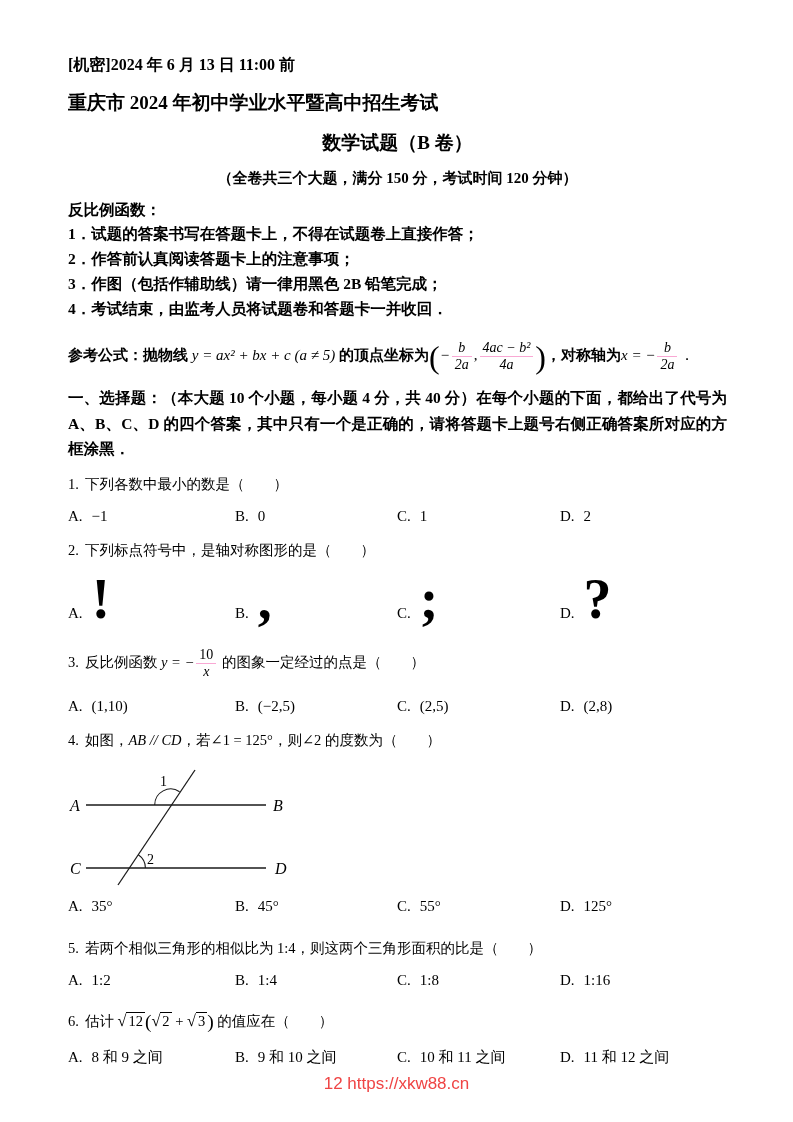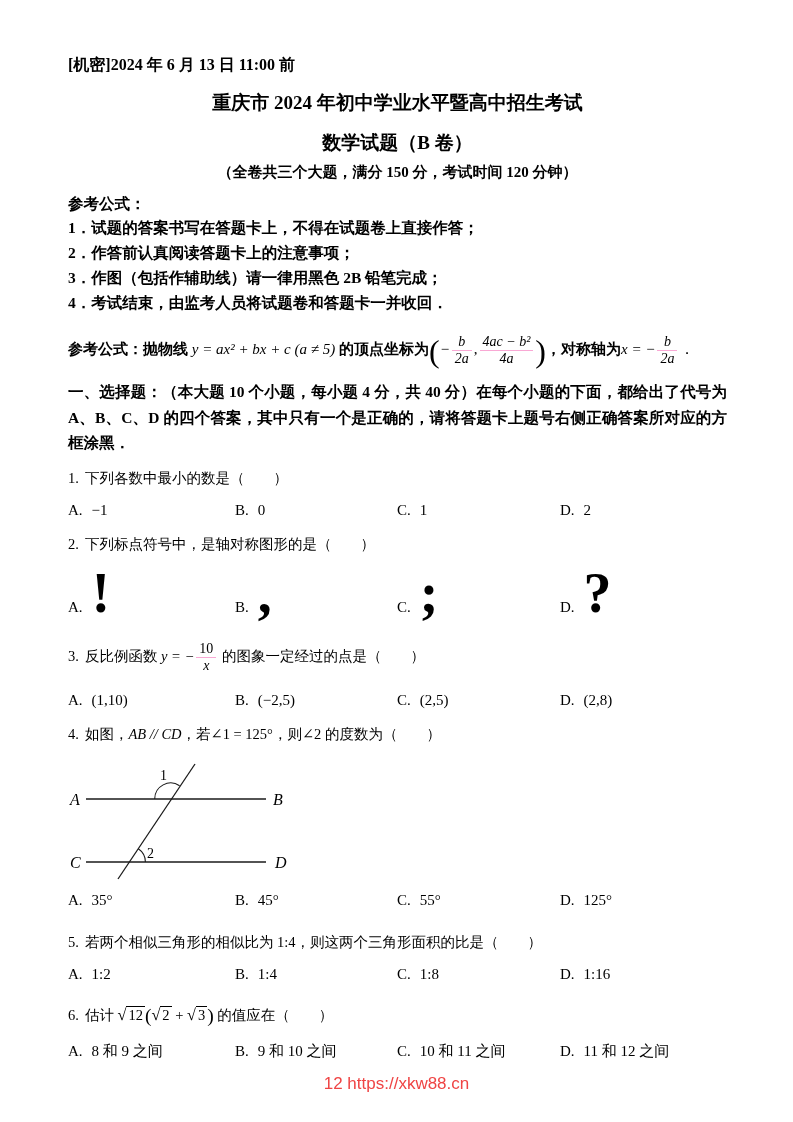--- a/index.html
+++ b/index.html
@@ -6,23 +6,23 @@
   .page{
     width:793px;height:1122px;box-sizing:border-box;position:relative;
     margin:0 auto;background:#fff;color:#000;overflow:hidden;
     padding:55px 66px 0 68px;
     font-family:"Liberation Serif","DejaVu Serif",serif;
     font-size:15px;
   }
   .b{font-weight:bold;}
   .i{font-style:italic;}
   .confidential{font-weight:bold;font-size:16px;line-height:20px;}
-  .title1{text-align:center;font-weight:bold;font-size:19px;line-height:28px;margin-top:14px;}
+  .title1{font-weight:bold;font-size:19px;line-height:28px;margin-top:14px;}
   .title2{text-align:center;font-weight:bold;font-size:19px;line-height:28px;margin-top:12px;}
-  .subtitle{text-align:center;font-weight:bold;font-size:15px;line-height:22px;margin-top:4px;}
+  .subtitle{text-align:center;font-weight:bold;font-size:15px;line-height:22px;margin-top:10px;}
   .notice-h{font-weight:bold;font-size:15.5px;line-height:22px;margin-top:10px;}
   .notice-item{font-weight:bold;font-size:15.5px;line-height:25px;}
   .formula{margin-top:8px;font-size:15px;line-height:52px;white-space:nowrap;}
   .formula .math{font-size:15px;}
   .section-h{font-weight:bold;font-size:15.5px;line-height:25.5px;margin-top:4px;text-align:justify;}
   .q{font-size:14.5px;}
   .q-stem{line-height:20px;}
   .qnum{margin-right:6px;}
   .opts{display:grid;grid-template-columns:167px 162px 163px auto;margin-top:12px;font-size:15px;line-height:20px;align-items:center;}
   .opt .olabel{margin-right:9px;}
@@ -49,21 +49,21 @@
 <body>
 
 <div class="page">
 
   <div class="confidential">[机密]2024 年 6 月 13 日 11:00 前</div>
 
   <div class="title1">重庆市 2024 年初中学业水平暨高中招生考试</div>
   <div class="title2">数学试题（B 卷）</div>
   <div class="subtitle">（全卷共三个大题，满分 150 分，考试时间 120 分钟）</div>
 
-  <div class="notice-h">参考公式：</div>
+  <div class="notice-h">反比例函数：</div>
   <div class="notice-item">1．试题的答案书写在答题卡上，不得在试题卷上直接作答；</div>
   <div class="notice-item">2．作答前认真阅读答题卡上的注意事项；</div>
   <div class="notice-item">3．作图（包括作辅助线）请一律用黑色 2B 铅笔完成；</div>
   <div class="notice-item">4．考试结束，由监考人员将试题卷和答题卡一并收回．</div>
 
   <div class="formula">
     <span class="b">参考公式：抛物线</span>
     <span class="i math">y = ax² + bx + c (a ≠ 5)</span>
     <span class="b">的顶点坐标为</span><span class="bigp">(</span><span class="i">−</span><span class="frac"><span class="top i">b</span><span class="bot i">2a</span></span><span>,</span><span class="frac"><span class="top i">4ac − b²</span><span class="bot i">4a</span></span><span class="bigp">)</span><span class="b">，对称轴为</span><span class="i">x = −</span><span class="frac"><span class="top i">b</span><span class="bot i">2a</span></span><span>．</span>
   </div>

